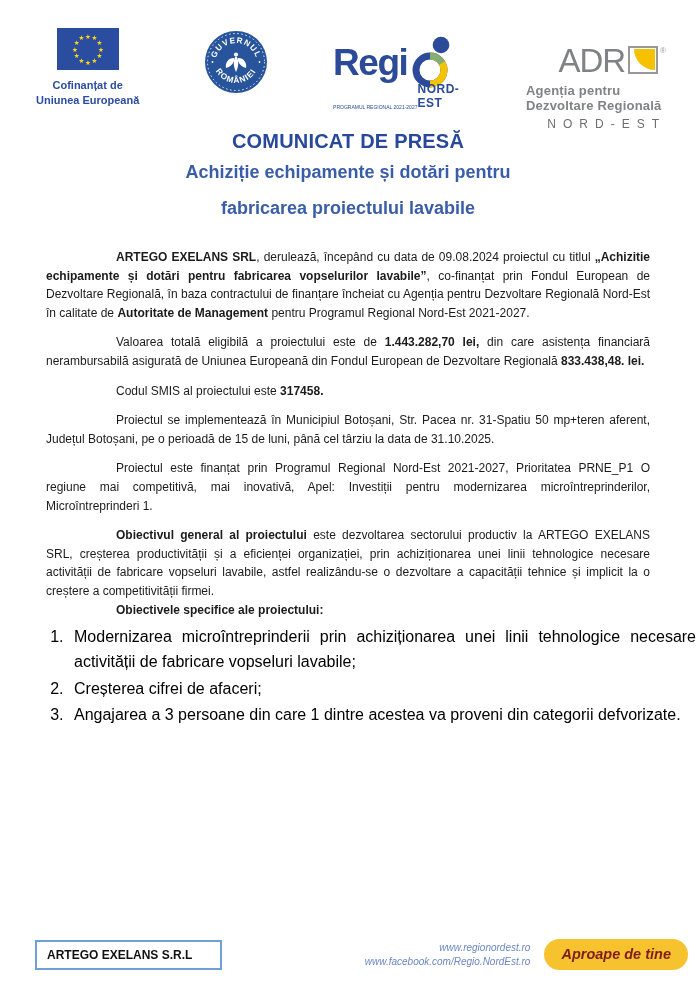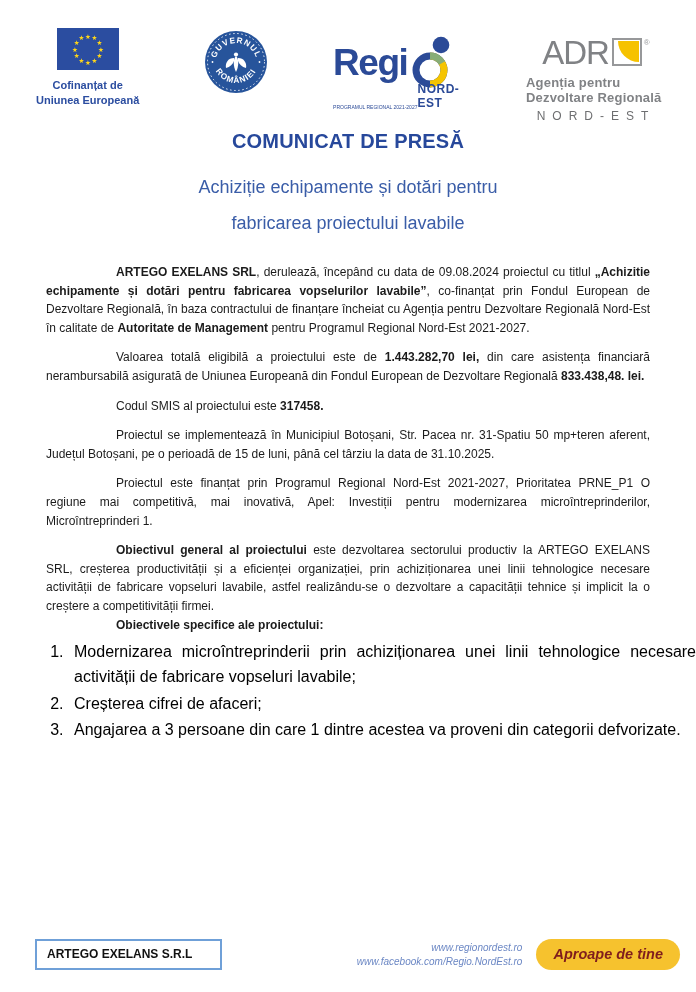--- a/index.html
+++ b/index.html
@@ -16,44 +16,44 @@
   .logos{display:flex;justify-content:space-between;align-items:flex-start;padding:28px 30px 0 36px;height:108px;}
   .logo{display:flex;flex-direction:column;align-items:center;}
   .eu-caption{margin-top:8px;font-size:11px;font-weight:700;color:var(--eu-flag-blue);text-align:center;line-height:1.35;}
   .logo.gov{margin-top:2px;}
   .logo.regio{margin-top:8px;align-items:flex-start;width:128px;}
   .regio-top{display:flex;align-items:center;}
   .regio-word{font-size:37px;font-weight:800;letter-spacing:-1.5px;color:var(--regio-blue);line-height:0.95;}
   .regio-bottom{display:flex;justify-content:space-between;align-items:flex-end;width:128px;margin-top:-8px;}
   .regio-program{font-size:5px;color:var(--regio-blue);white-space:nowrap;}
   .regio-region{font-size:12px;font-weight:800;color:var(--regio-blue);letter-spacing:0.5px;}
-  .logo.adr{margin-top:10px;align-items:center;width:140px;}
+  .logo.adr{margin-top:18px;align-items:flex-end;width:140px;}
   .adr-top{display:flex;align-items:flex-start;}
   .adr-word{font-size:33px;color:var(--adr-grey);letter-spacing:-1px;line-height:0.9;}
   .adr-square{position:relative;display:inline-block;width:30px;height:28px;border:2px solid #97989a;background:#fff;margin-left:3px;}
   .adr-sun{position:absolute;top:1px;right:1px;width:21px;height:21px;background:#f6c200;border-bottom-left-radius:100%;}
   .adr-reg{font-size:8px;color:#97989a;margin-left:2px;}
   .adr-caption{font-size:13px;color:var(--adr-grey);margin-top:7px;letter-spacing:0.2px;font-weight:bold;}
   .adr-region{font-size:12px;color:#6d6e70;letter-spacing:7px;margin-top:4px;}
 
   
   .doc-title{margin-top:22px;text-align:center;font-size:20px;font-weight:700;color:var(--title-blue);letter-spacing:0.2px;}
   .doc-date{margin:11px 46px 0 0;text-align:right;font-size:13.5px;font-weight:700;color:var(--title-blue);}
-  .doc-subtitle{margin-top:16px;text-align:center;font-size:18px;font-weight:400;color:var(--subtitle-blue);line-height:2.0;}
+  .doc-subtitle{margin-top:1px;text-align:center;font-size:18px;font-weight:700;color:var(--subtitle-blue);line-height:2.0;}
 
   
   .doc-body{margin:22px 46px 0 46px;color:#1b1b1b;font-size:12px;line-height:1.55;}
   .para{text-align:justify;text-indent:70px;margin-bottom:11px;}
   .para.tight{margin-bottom:0;}
   .para b{font-weight:700;}
   .objectives{margin:6px 0 0 46px;padding-left:22px;}
   .objectives li{text-align:justify;line-height:1.55;padding-left:6px;margin-bottom:2px;}
 
   
-  .doc-footer{position:absolute;left:0;right:12px;bottom:22px;display:flex;justify-content:space-between;padding-left:35px;}
+  .doc-footer{position:absolute;left:0;right:4px;bottom:22px;display:flex;justify-content:space-between;align-items:center;padding-left:35px;}
   .company-box{border:2px solid #6fa0d8;background:#fff;min-width:160px;padding:6px 28px 6px 10px;font-size:12px;font-weight:700;color:#111;}
   .footer-right{display:flex;align-items:center;gap:14px;}
   .footer-links{text-align:right;font-style:italic;font-size:10px;color:var(--link-blue);line-height:1.4;}
   .slogan-pill{background:var(--accent-yellow);color:#7f1d1d;font-weight:700;font-style:italic;font-size:14.5px;padding:7px 17px 8px;border-radius:17px;margin-right:4px;white-space:nowrap;}
 </style>
 </head>
 <body>
 
 <div class="page">
 

